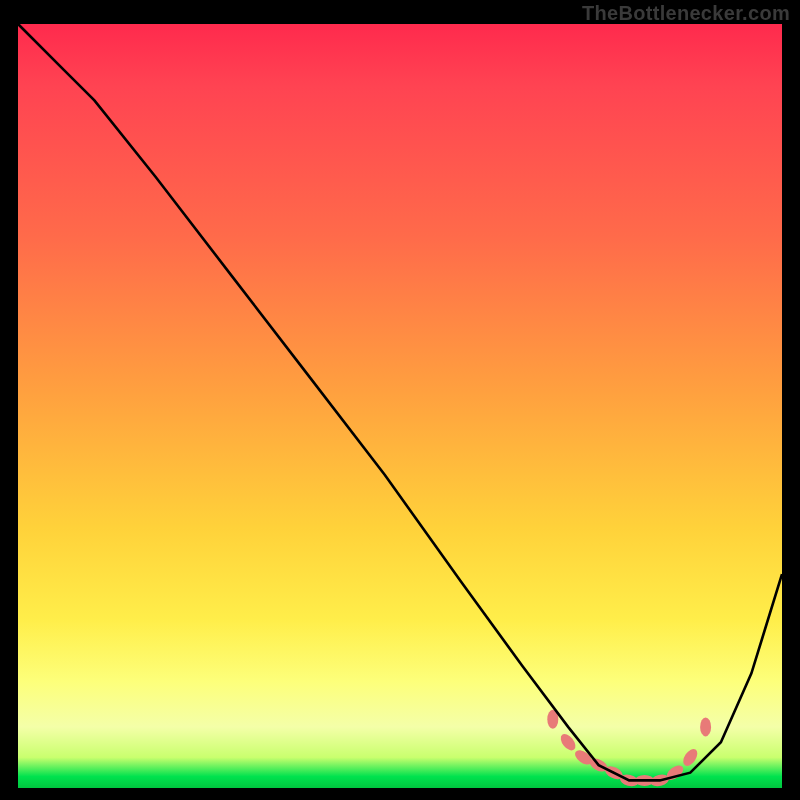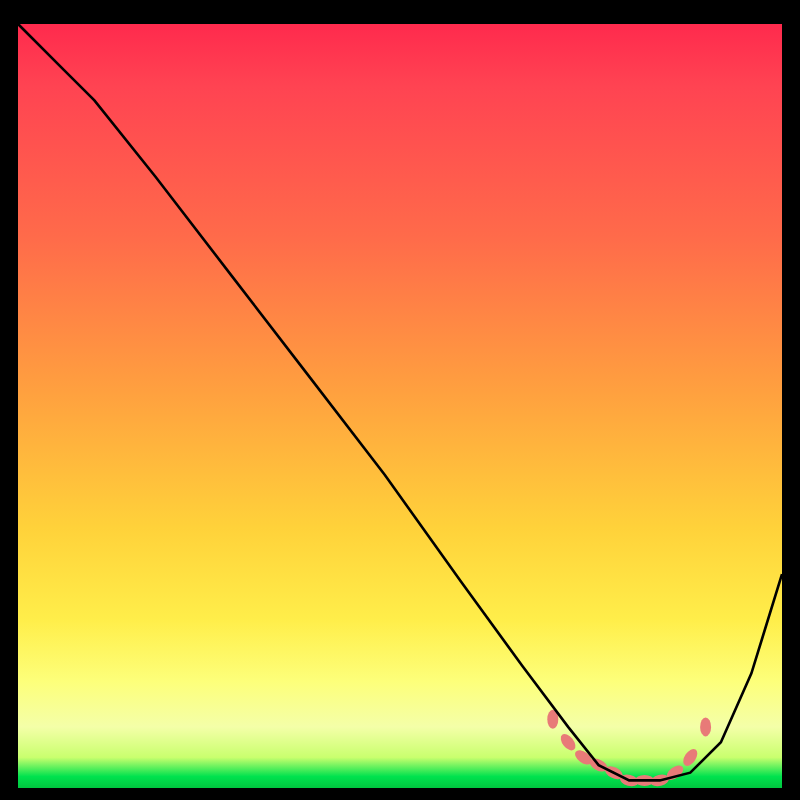--- a/index.html
+++ b/index.html
@@ -75,13 +75,14 @@
         <ellipse cx="611.2" cy="756.4" rx="5.5" ry="9.5" fill="#e87a78" transform="rotate(104.0 611.2 756.4)"></ellipse>
         <ellipse cx="626.5" cy="756.4" rx="5.5" ry="9.5" fill="#e87a78" transform="rotate(90.0 626.5 756.4)"></ellipse>
         <ellipse cx="641.8" cy="756.4" rx="5.5" ry="9.5" fill="#e87a78" transform="rotate(76.0 641.8 756.4)"></ellipse>
         <ellipse cx="657.0" cy="748.7" rx="5.5" ry="9.5" fill="#e87a78" transform="rotate(53.1 657.0 748.7)"></ellipse>
         <ellipse cx="672.3" cy="733.4" rx="5.5" ry="9.5" fill="#e87a78" transform="rotate(33.7 672.3 733.4)"></ellipse>
         <ellipse cx="687.6" cy="702.9" rx="5.5" ry="9.5" fill="#e87a78" transform="rotate(0.0 687.6 702.9)"></ellipse>
       </g>
     <path fill="none" stroke-width="2.6" d="M0.0 0.0 L45.8 45.8 L76.4 76.4 L137.5 152.8 L213.9 252.1 L290.3 351.4 L366.7 450.8 L443.1 557.7 L504.2 641.8 L550.1 702.9 L580.6 741.1 L611.2 756.4 L641.8 756.4 L672.3 748.7 L702.9 718.2 L733.4 649.4 L764.0 550.1" stroke="#000000"></path>
   </svg>
 
+  <div class="watermark">TheBottlenecker.com</div>
 </div>
 
 </body></html>

